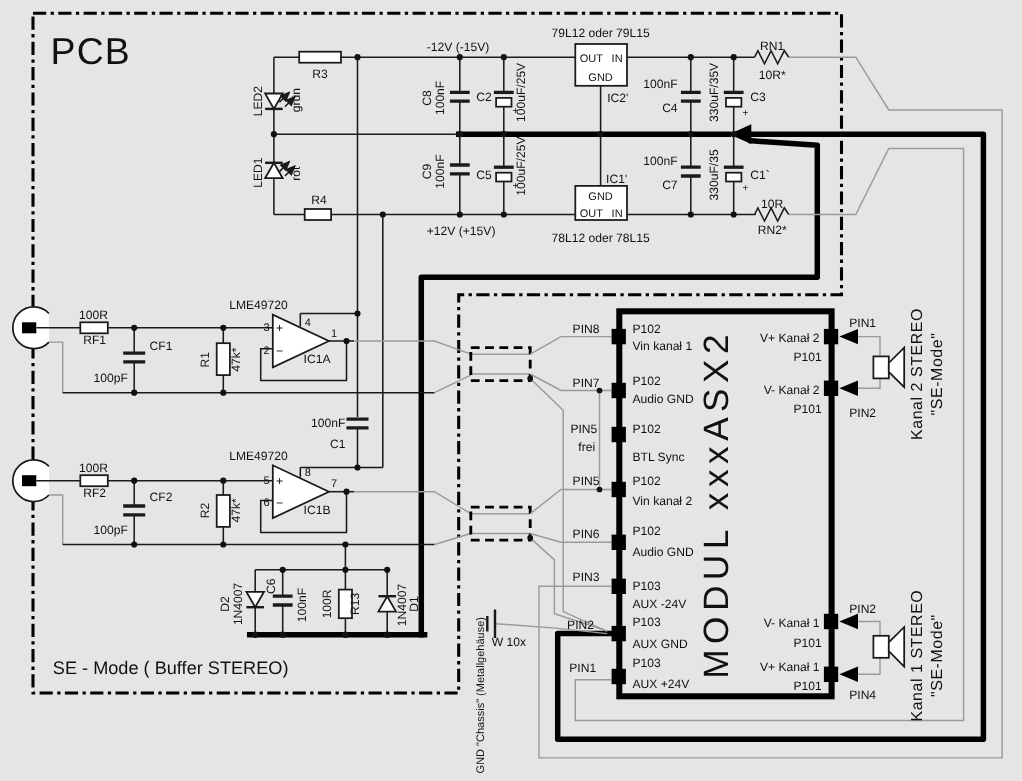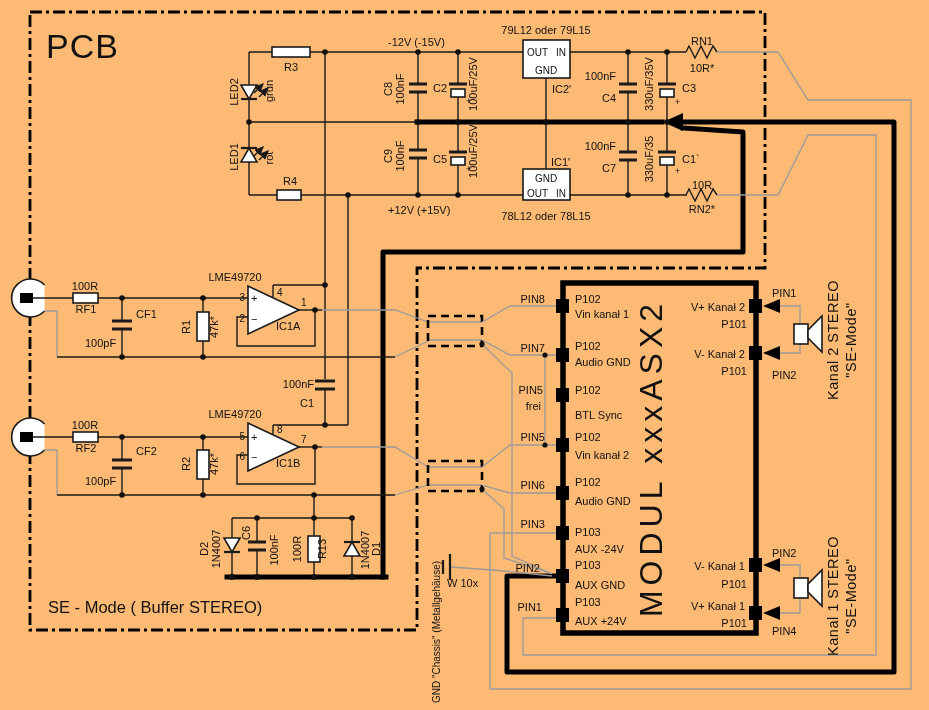--- a/index.html
+++ b/index.html
@@ -1,16 +1,16 @@
 <!DOCTYPE html>
 <html><head>
 <meta charset="utf-8">
 <style>
   html,body{margin:0;padding:0;background:#fff;}
-  #stage{position:relative;width:929px;height:710px;background:#fdba74;overflow:hidden;}
+  #stage{position:relative;width:929px;height:710px;background:#e5e5e5;overflow:hidden;}
   svg{position:absolute;left:0;top:0;}
   text{font-family:"Liberation Sans","DejaVu Sans",sans-serif;font-size:11px;fill:#111;}
   .fs10{font-size:10px;}
   .fs9{font-size:9px;}
   .fs16{font-size:16.5px;}
   .title{font-size:34px;letter-spacing:1px;}
   .modtitle{font-size:32px;letter-spacing:5px;}
   .spk{font-size:14.5px;letter-spacing:.5px;}
   .mid{text-anchor:middle;}
   .end{text-anchor:end;}

